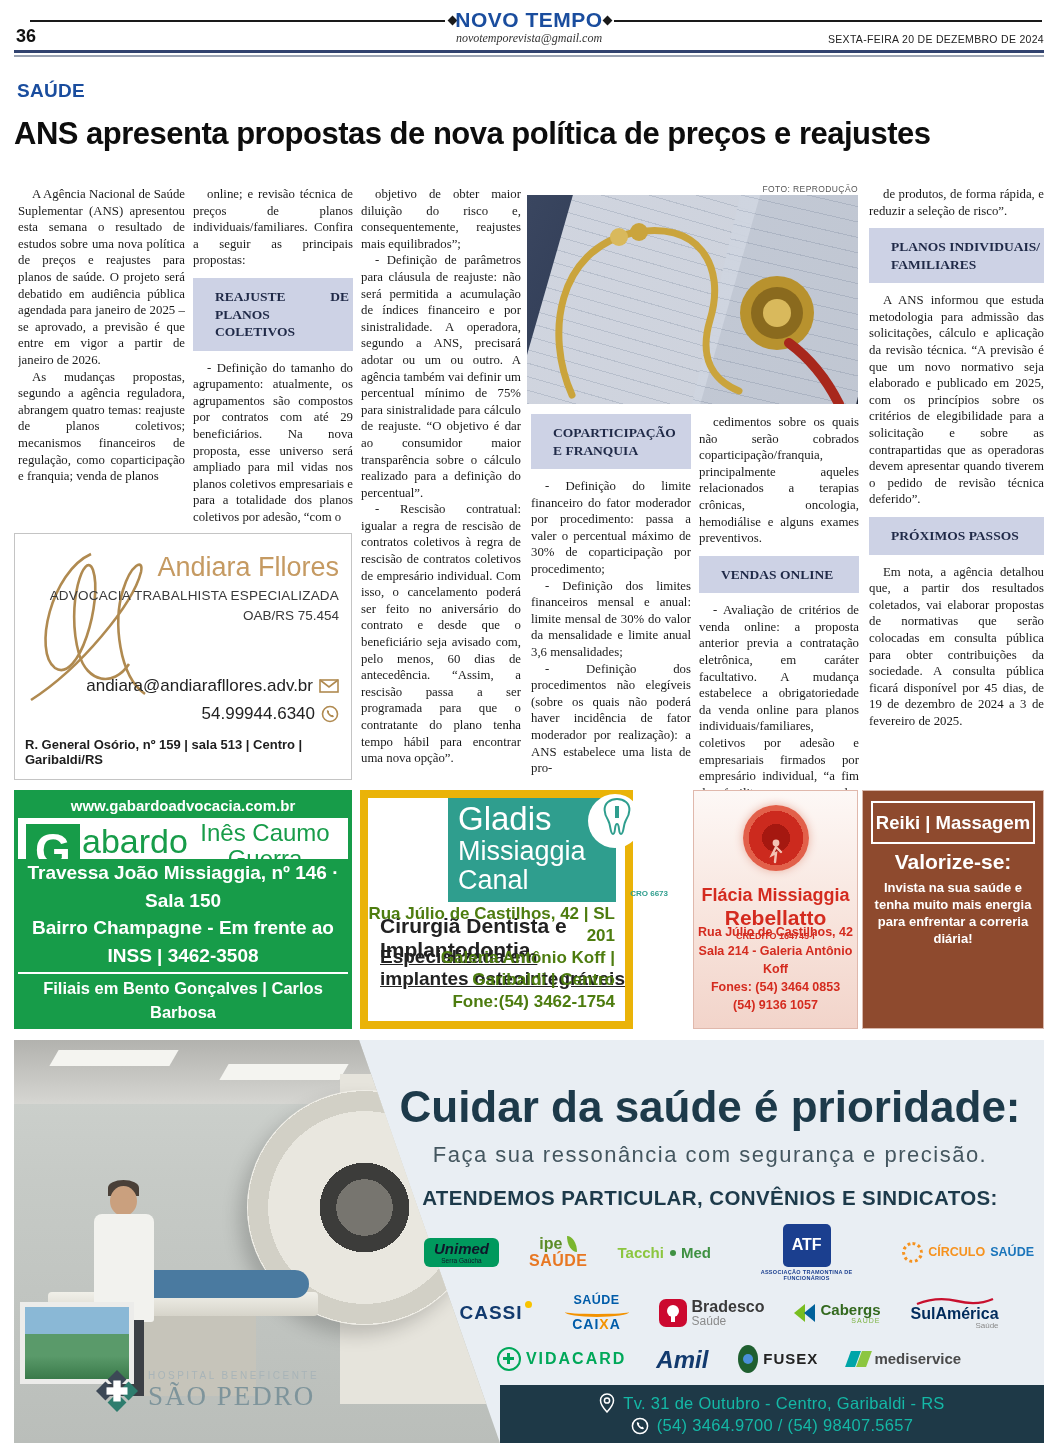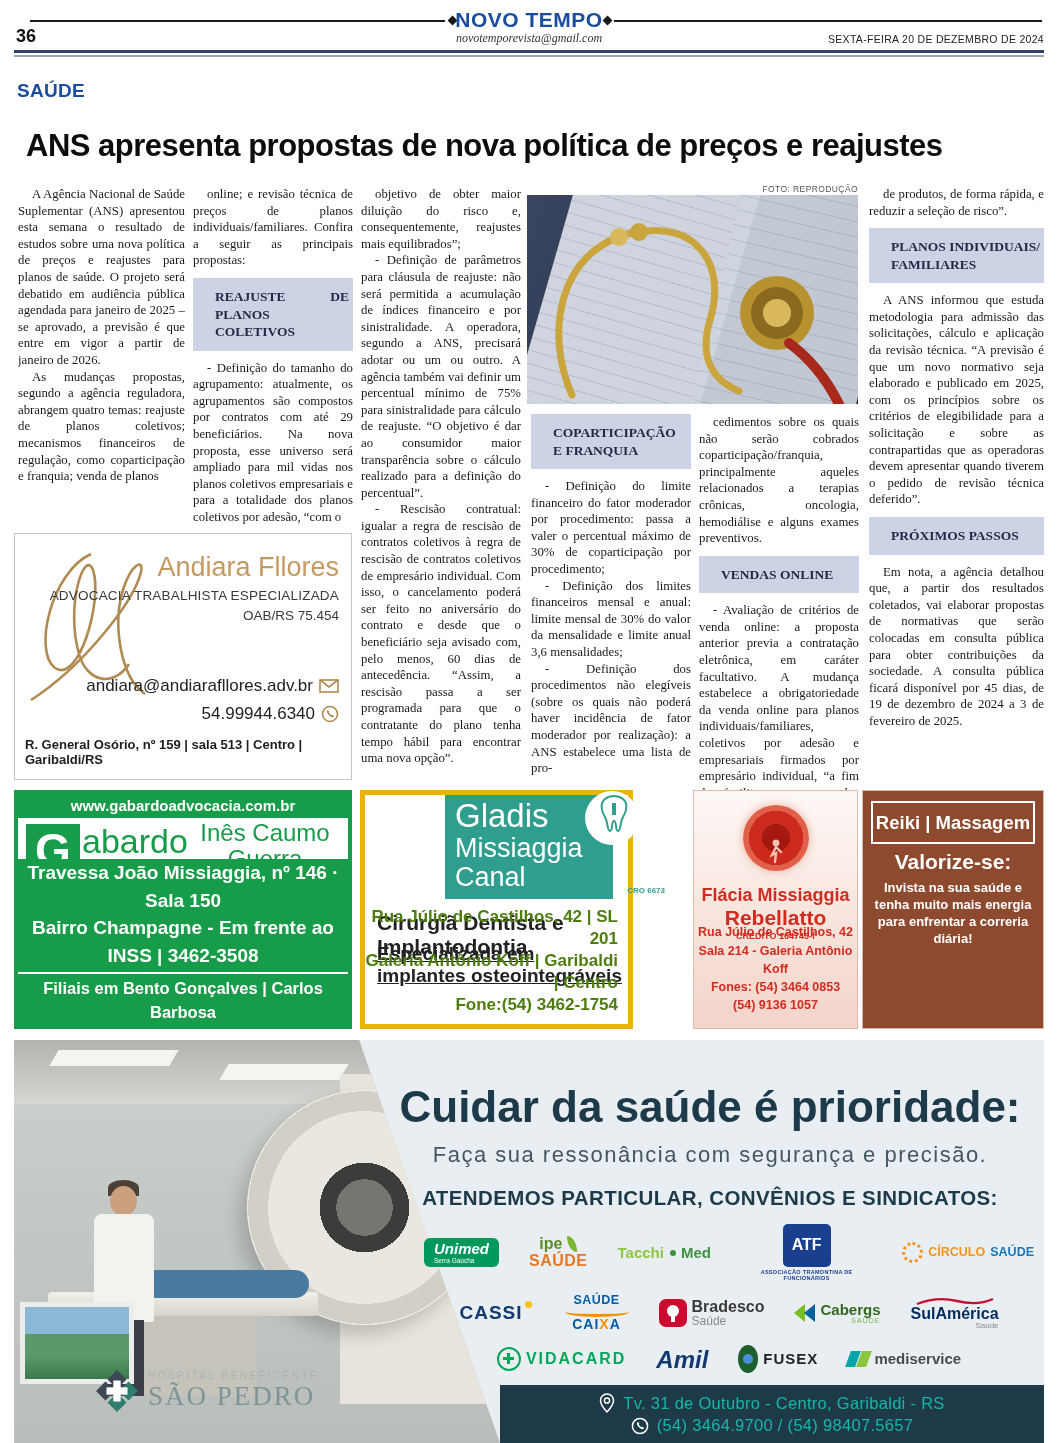--- a/index.html
+++ b/index.html
@@ -63,21 +63,21 @@
   .gab-oab{position:absolute;left:66px;top:55px;color:#179c49;font-size:8px;font-weight:bold;}
   .gab-lawyer{position:absolute;right:8px;top:2px;color:#179c49;font-size:24px;text-align:center;line-height:1.1;width:150px;}
   .gab-lawyer-oab{position:absolute;right:14px;top:60px;color:#179c49;font-size:9px;font-weight:bold;}
   .gab-serv{color:#179c49;text-align:center;font-weight:bold;font-size:21px;line-height:1.15;}
   .gab-band{position:absolute;left:0;right:0;bottom:0;background:#179c49;color:#fff;text-align:center;}
   .gab-band .a1,.gab-band .a2{font-weight:bold;font-size:19px;line-height:1.45;}
   .gab-sep{height:2px;background:#fff;margin:2px 0;}
   .gab-branches{font-weight:bold;font-size:16.5px;line-height:1.5;}
   
   .ad-gladis{position:absolute;left:360px;top:790px;width:273px;height:239px;background:#fff;
-             border:5px solid #eab308;box-sizing:border-box;}
+             border:8px solid #eab308;box-sizing:border-box;}
   .gla-block{position:absolute;left:80px;top:0;width:168px;height:104px;background:#2f9e8e;color:#fff;padding:4px 10px;box-sizing:border-box;}
   .gla-b1{font-size:33px;line-height:1.05;} .gla-b2{font-size:27px;line-height:1.05;} .gla-b3{font-size:27px;line-height:1.15;}
   .gla-cro{position:absolute;right:-52px;bottom:4px;font-size:8px;font-weight:bold;color:#2f9e8e;}
   .gla-cloud{position:absolute;right:-26px;top:-4px;width:54px;height:54px;background:#fff;border-radius:50%;}
   .gla-title{position:absolute;left:12px;top:116px;font-size:21px;font-weight:bold;color:#222;}
   .gla-sub{position:absolute;left:12px;top:148px;font-size:19px;font-weight:bold;color:#222;text-decoration:underline;}
   .gla-addr{position:absolute;right:10px;bottom:8px;text-align:right;font-size:17px;font-weight:bold;color:#4d7c0f;line-height:1.3;}
   
   .ad-flacia{position:absolute;left:693px;top:790px;width:165px;height:239px;box-sizing:border-box;
              background:linear-gradient(180deg,#fdf8f6 0%,#f7e2da 60%,#f2d4ca 100%);border:1px solid #e0b8ac;}
@@ -124,21 +124,21 @@
   .hosp-logo-text .t1{font-size:10px;letter-spacing:2.5px;color:#a8b4b8;}
   .hosp-logo-text .t2{font-family:"Liberation Serif",serif;font-size:27px;letter-spacing:2px;color:#7e949b;}
   .hos-headline{position:absolute;left:370px;right:8px;top:42px;text-align:center;font-size:44px;font-weight:800;color:#1d3a4a;}
   .hos-sub{position:absolute;left:370px;right:8px;top:102px;text-align:center;font-size:22px;color:#44565f;letter-spacing:1.5px;}
   .hos-strap{position:absolute;left:370px;right:8px;top:146px;text-align:center;font-size:20.5px;font-weight:bold;
              color:#1d3a4a;letter-spacing:.4px;}
   .lg-zone{position:absolute;left:410px;right:10px;top:184px;}
   .lgrow{display:flex;justify-content:center;align-items:center;gap:30px;margin-bottom:13px;}
   .lg{display:flex;flex-direction:column;align-items:center;line-height:1.05;}
   .lg-h{display:flex;align-items:center;gap:5px;}
-  .unimed-box{background:#00995d;border-radius:6px;color:#ffffff;padding:3px 10px 2px;}
+  .unimed-box{background:#00995d;border-radius:6px;color:#0f172a;padding:3px 10px 2px;text-align:center;}
   .unimed-box .nm{font-weight:bold;font-style:italic;font-size:15px;}
   .unimed-box .sb{font-size:6.5px;display:block;}
   .ipe-n1{color:#5b8c28;font-weight:bold;font-size:16px;} .ipe-leaf{width:10px;height:16px;border-radius:0 100% 0 100%;background:#7ab62e;display:inline-block;}
   .ipe-n2{color:#e87722;font-weight:bold;font-size:16px;letter-spacing:.5px;}
   .tac-n1{color:#8cc63f;font-weight:bold;font-size:15px;} .tac-n2{color:#3f9142;font-weight:bold;font-size:15px;}
   .tac-dot{width:6px;height:6px;border-radius:50%;background:#3f9142;display:inline-block;margin-left:1px;}
   .atf-box{background:#1b3f8f;color:#fff;font-weight:bold;font-size:16px;border-radius:5px;padding:13px 9px;}
   .atf-sub{font-size:5.5px;color:#1b3f8f;font-weight:bold;margin-top:3px;text-align:center;letter-spacing:.3px;}
   .cir-gear{width:15px;height:15px;border-radius:50%;border:3px dotted #f6921e;display:inline-block;}
   .cir-n1{color:#f6921e;font-weight:bold;font-size:12.5px;} .cir-n2{color:#1b75bb;font-weight:bold;font-size:12.5px;}
@@ -179,21 +179,21 @@
   <div class="masthead">NOVO TEMPO</div>
   <div class="mast-diamond" style="left:604px;"></div>
   <div class="mast-line" style="left:614px;right:16px;"></div>
   <div class="page-number">36</div>
   <div class="mast-email">novotemporevista@gmail.com</div>
   <div class="edition-date">SEXTA-FEIRA 20 DE DEZEMBRO DE 2024</div>
   <div class="rule-navy"></div>
   <div class="rule-gray"></div>
 
   <div class="section-label">SAÚDE</div>
-  <h1 class="headline" style="margin:12px;">ANS apresenta propostas de nova política de preços e reajustes</h1>
+  <h1 class="headline" style="margin:0;">ANS apresenta propostas de nova política de preços e reajustes</h1>
 
   <div id="col1" class="col">
     <p>A Agência Nacional de Saúde Suplementar (ANS) apresentou esta semana o resultado de estudos sobre uma nova política de preços e reajustes para planos de saúde. O projeto será debatido em audiência pública agendada para janeiro de 2025 – se aprovado, a previsão é que entre em vigor a partir de janeiro de 2026.</p>
     <p>As mudanças propostas, segundo a agência reguladora, abrangem quatro temas: reajuste de planos coletivos; mecanismos financeiros de regulação, como coparticipação e franquia; venda de planos</p>
   </div>
   <div id="col2" class="col">
     <p>online; e revisão técnica de preços de planos individuais/familiares. Confira a seguir as principais propostas:</p>
     <div class="sec-head">REAJUSTE DE PLANOS COLETIVOS</div>
     <p>- Definição do tamanho do agrupamento: atualmente, os agrupamentos são compostos por contratos com até 29 beneficiários. Na nova proposta, esse universo será ampliado para mil vidas nos planos coletivos empresariais e para a totalidade dos planos coletivos por adesão, “com o</p>
   </div>

